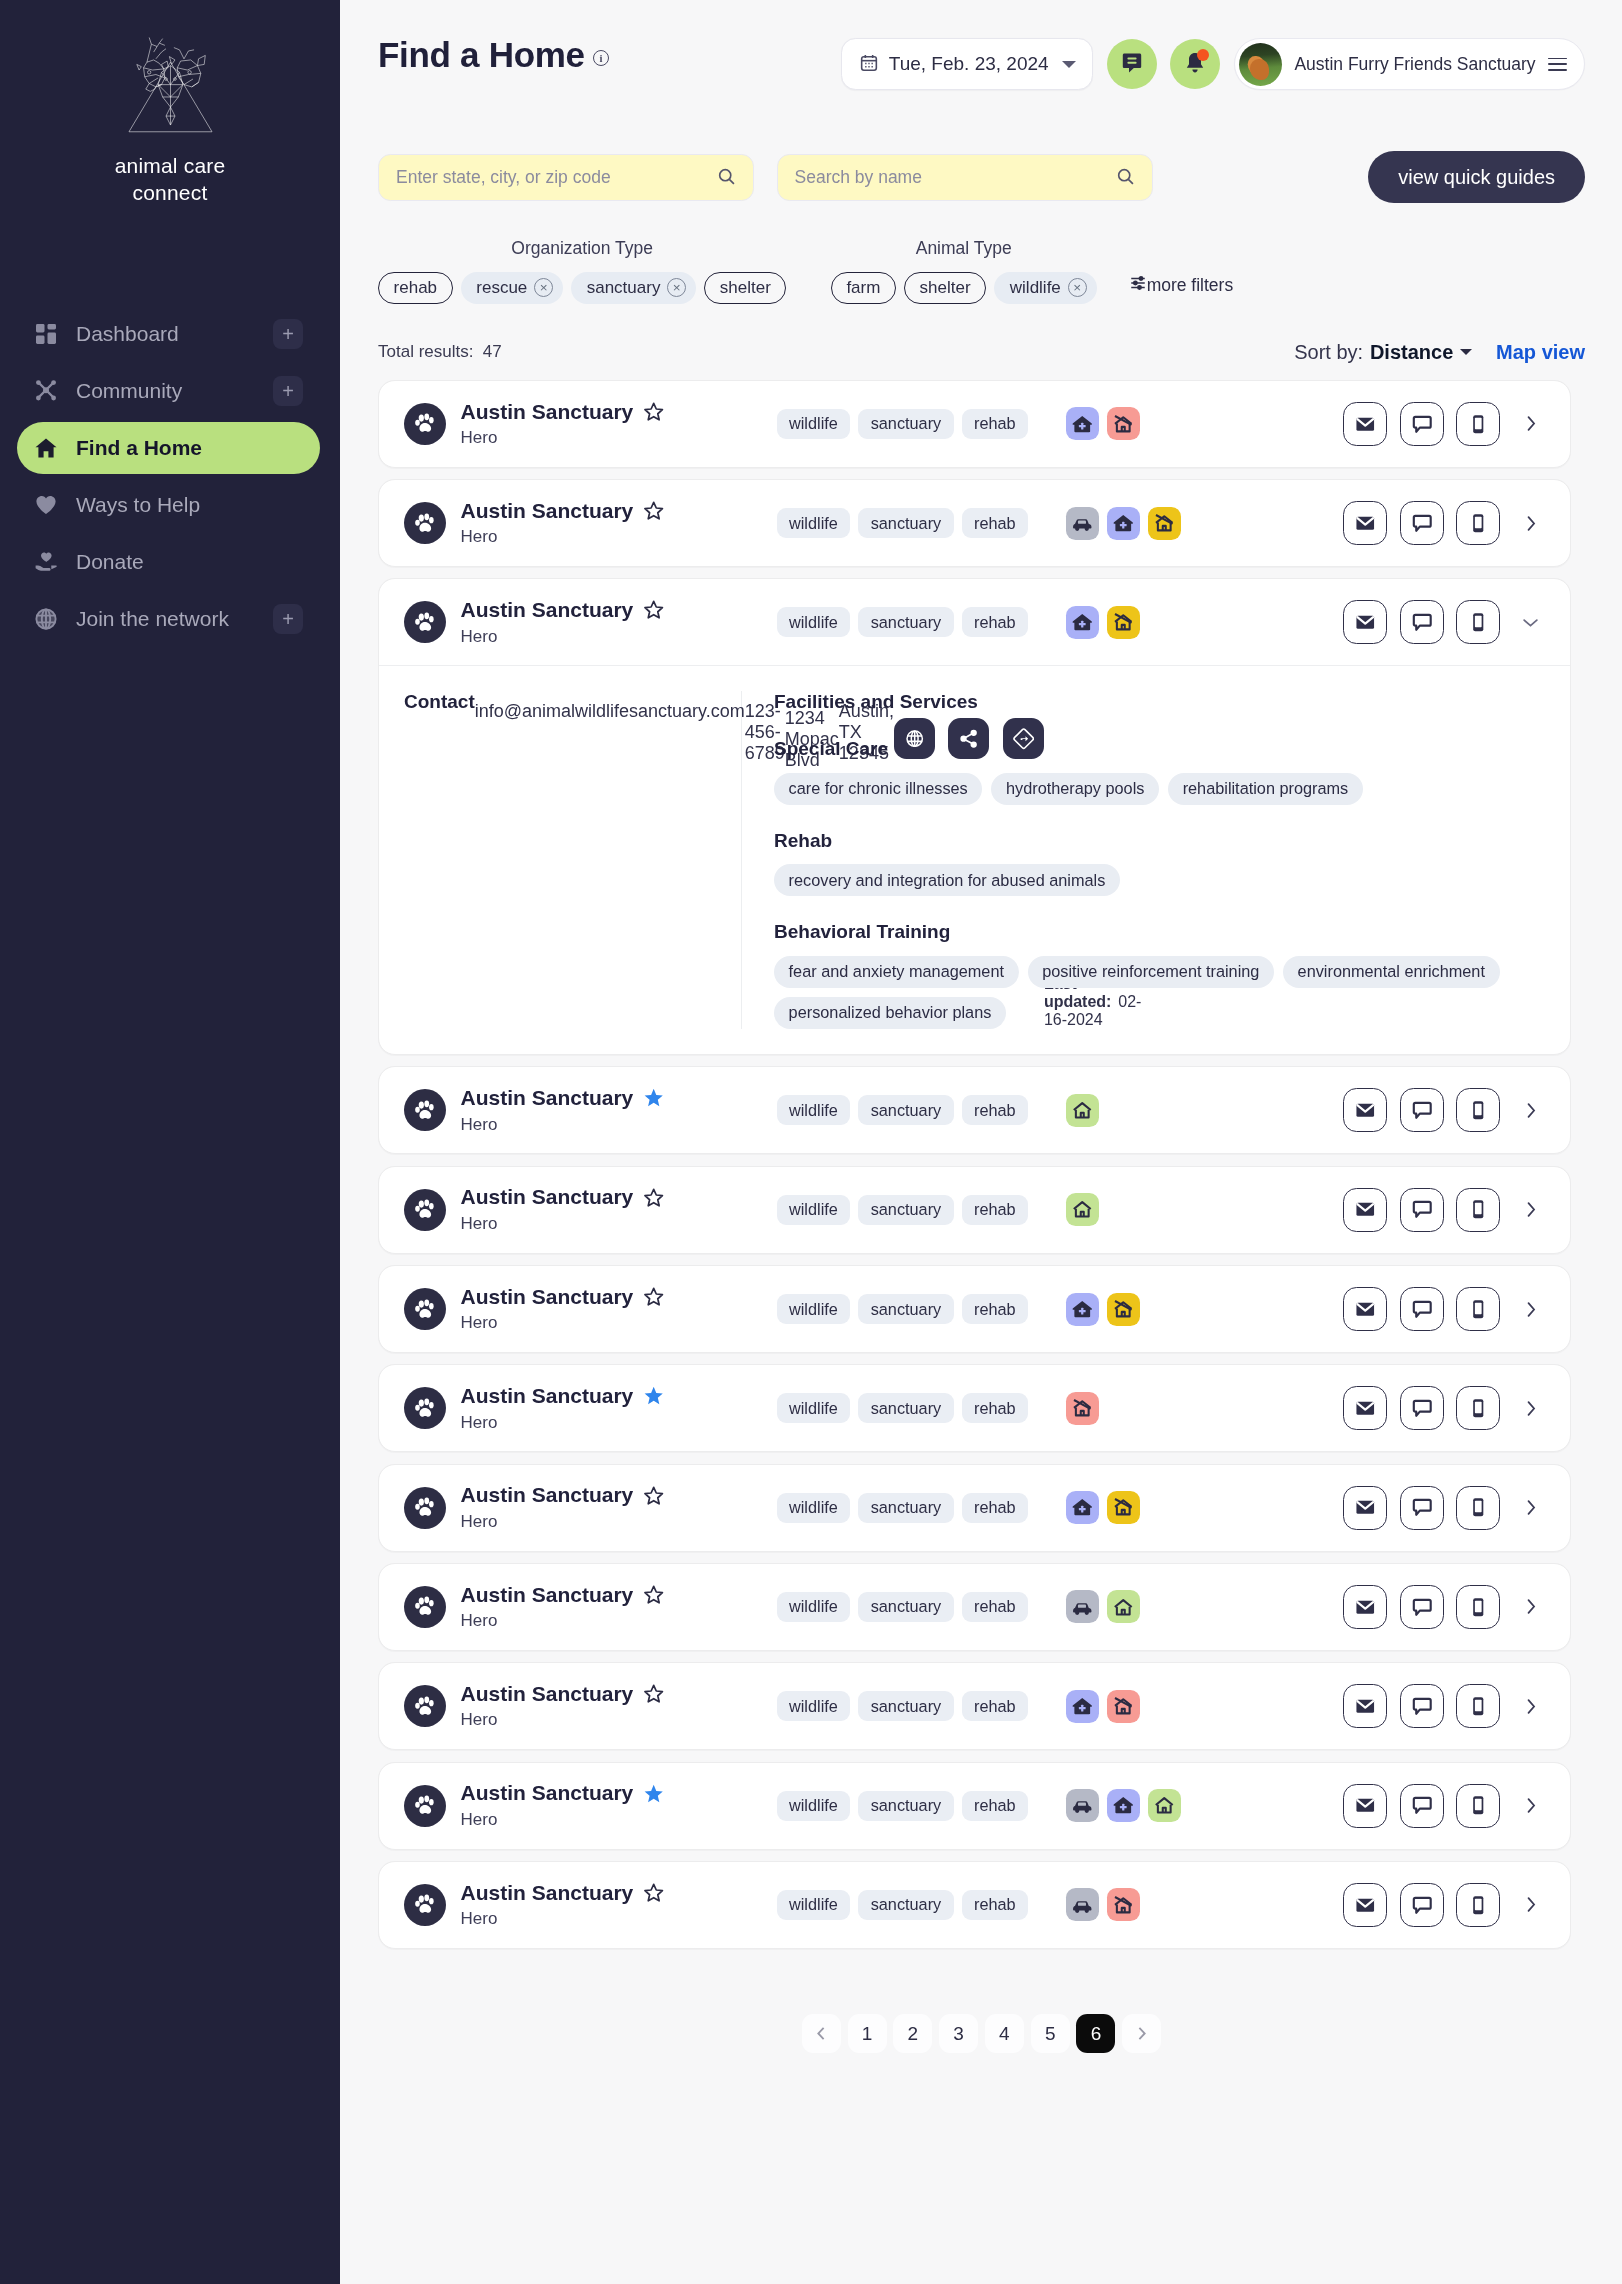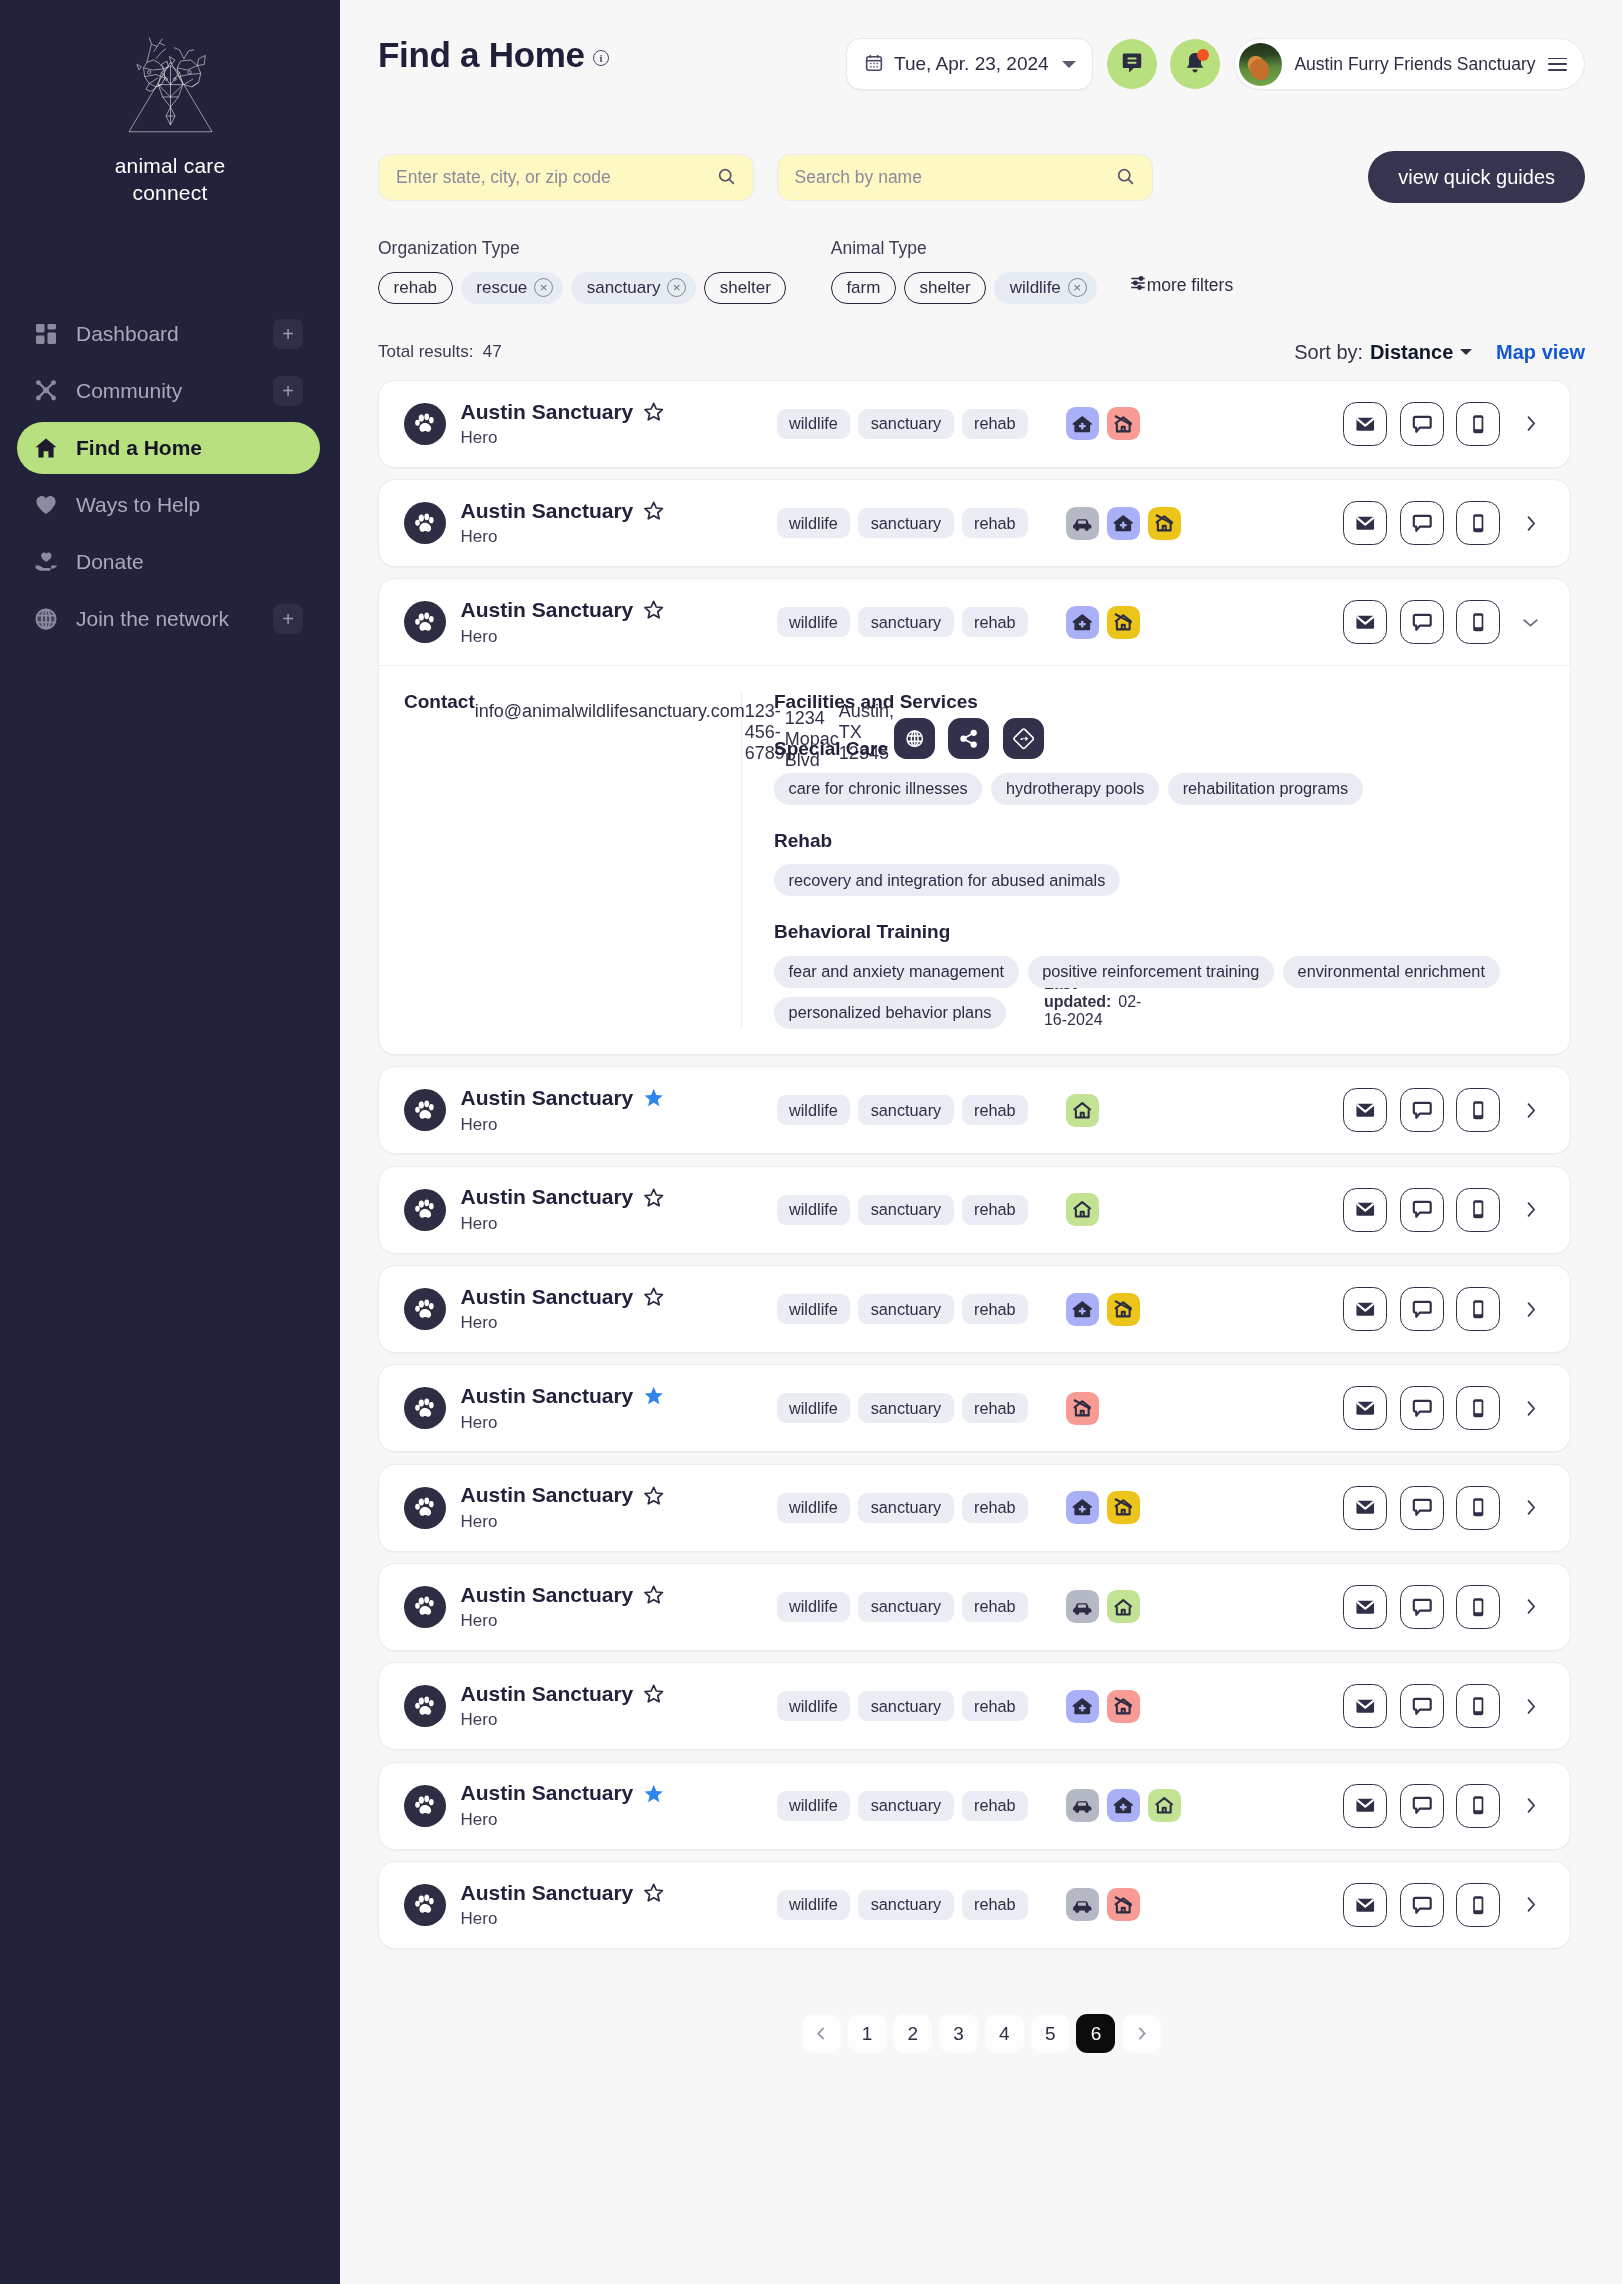--- a/index.html
+++ b/index.html
@@ -201,21 +201,21 @@
     white-space: nowrap;
   }
 
   .filters-row {
     display: flex; align-items: flex-end;
     padding: 35px 38px 0 38px;
     gap: 0;
   }
   .filter-group { margin-right: 32px; }
   .filter-group.second { margin-left: 12.4px; }
-  .filter-label { font-size: 17.5px; color: #3c3c55; margin-bottom: 12.4px; }
+  .filter-label { font-size: 17.5px; color: #3c3c55; margin-bottom: 12.4px; text-align: center; }
   .chips { display: flex; align-items: center; gap: 8px; flex-wrap: wrap; }
   .chip {
     height: 32px;
     border-radius: 16px;
     display: inline-flex; align-items: center; gap: 6.8px;
     padding: 0 14.6px;
     font-size: 17px;
     color: #2e2e45;
     border: 1.1px solid #23233a;
     background: transparent;
@@ -515,21 +515,21 @@
       <div class="topbar-right">
         <div class="date-pill">
           <span>
             <svg width="20" height="20" viewBox="0 0 24 24" fill="none" stroke="#4a4a63" stroke-width="1.9">
               <rect x="3.2" y="4.4" width="17.6" height="16.2" rx="2.6"></rect>
               <path d="M3.2 9.2 H20.8"></path>
               <path d="M7.6 2.4 V6 M16.4 2.4 V6"></path>
               <path d="M7.4 12.6 H9 M11.2 12.6 H12.8 M15 12.6 H16.6 M7.4 16.4 H9 M11.2 16.4 H12.8 M15 16.4 H16.6"></path>
             </svg>
           </span>
-          <span class="dp-text">Tue, Apr. 23, 2024</span>
+          <span class="dp-text">Tue, Feb. 23, 2024</span>
           <span class="caret-down"></span>
         </div>
 
         <div class="round-action">
           <span>
             <svg width="24" height="24" viewBox="0 0 24 24" fill="#2b2b42">
               <path d="M4.4 2.6 H19.6 C20.5 2.6 21.2 3.3 21.2 4.2 V15.4 C21.2 16.3 20.5 17 19.6 17 H13.8 L9 21.4 V17 H4.4 C3.5 17 2.8 16.3 2.8 15.4 V4.2 C2.8 3.3 3.5 2.6 4.4 2.6 Z"></path>
               <rect x="7.4" y="6.6" width="9.2" height="1.9" rx="0.9" fill="#b9e07f"></rect>
               <rect x="7.4" y="10.8" width="9.2" height="1.9" rx="0.9" fill="#b9e07f"></rect>
             </svg>

